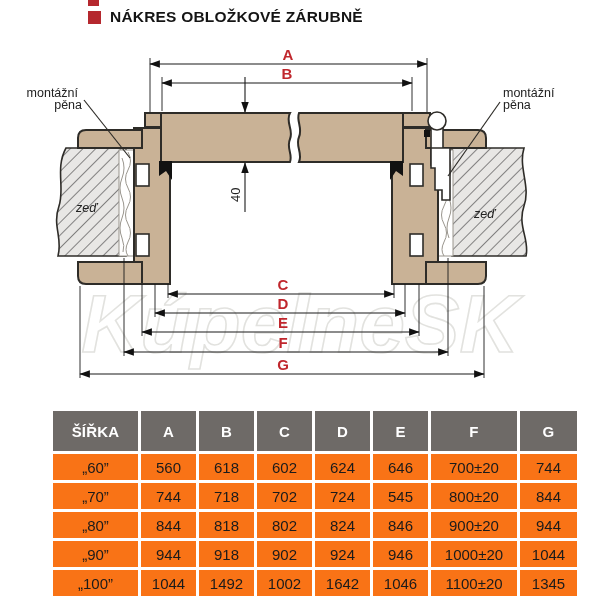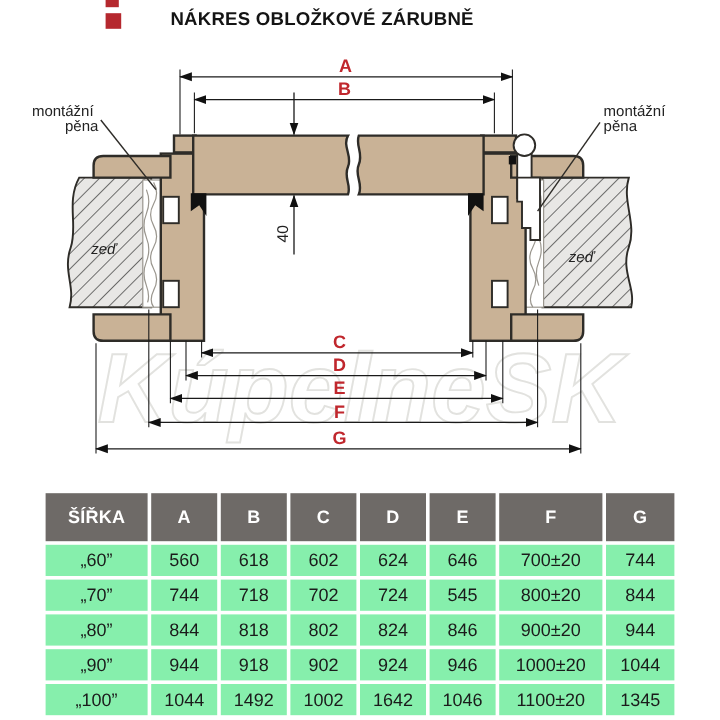--- a/index.html
+++ b/index.html
@@ -2,41 +2,41 @@
 <html><head>
 <meta charset="utf-8">
 <style>
   html,body{margin:0;padding:0;background:#fff;}
   .stage{position:relative;width:600px;height:600px;background:#fff;overflow:hidden;
          font-family:"Liberation Sans",sans-serif;}
   
   .titlebar{position:absolute;left:88px;top:8px;display:flex;align-items:center;gap:9px;}
   .bullet{width:13px;height:13px;background:#b5282e;}
   .bullet-cut{position:absolute;left:88px;top:0;width:11px;height:6px;background:#b5282e;}
-  .title{font-size:15.5px;font-weight:bold;color:#141414;letter-spacing:.2px;margin-left:32px;}
+  .title{font-size:15.5px;font-weight:bold;color:#141414;letter-spacing:.2px;}
   
   svg{position:absolute;left:0;top:40px;}
   .frame{fill:#c9b296;stroke:#2e2c28;stroke-width:2;}
   .thin{stroke:#2e2c28;stroke-width:1.2;fill:none;}
   .dimline{stroke:#1a1a1a;stroke-width:1.1;fill:none;}
   .extline{stroke:#1a1a1a;stroke-width:0.9;fill:none;}
   .dimlabel{fill:#c0272d;font-size:15px;font-weight:bold;text-anchor:middle;}
   .anno{fill:#222;font-size:12.5px;}
   .seal{fill:#111;stroke:none;}
   .white{fill:#fff;stroke:#2e2c28;stroke-width:1.6;}
   .foam{fill:#fff;stroke:#9a968e;stroke-width:1;}
   .squig{fill:none;stroke:#9a968e;stroke-width:1;}
   .wm{fill:#ffffff;stroke:#dededa;stroke-width:1.6;font-size:82px;font-style:italic;
       font-weight:bold;text-anchor:middle;opacity:.85;}
   
-  table{position:absolute;left:35px;top:408px;border-collapse:separate;border-spacing:3px;
+  table{position:absolute;left:50px;top:408px;border-collapse:separate;border-spacing:3px;
         table-layout:fixed;}
   th{background:#6e6a67;color:#fff;font-size:15px;font-weight:bold;height:38px;
      text-align:center;letter-spacing:.2px;}
-  td{background:#86efac;color:#1b1b1b;font-size:15px;height:24px;text-align:center;
+  td{background:#f97316;color:#1b1b1b;font-size:15px;height:24px;text-align:center;
      font-weight:500;}
 </style>
 </head>
 <body>
 
 <div class="stage">
 
   <div class="bullet-cut"></div>
   <div class="titlebar">
     <div class="bullet"></div>

